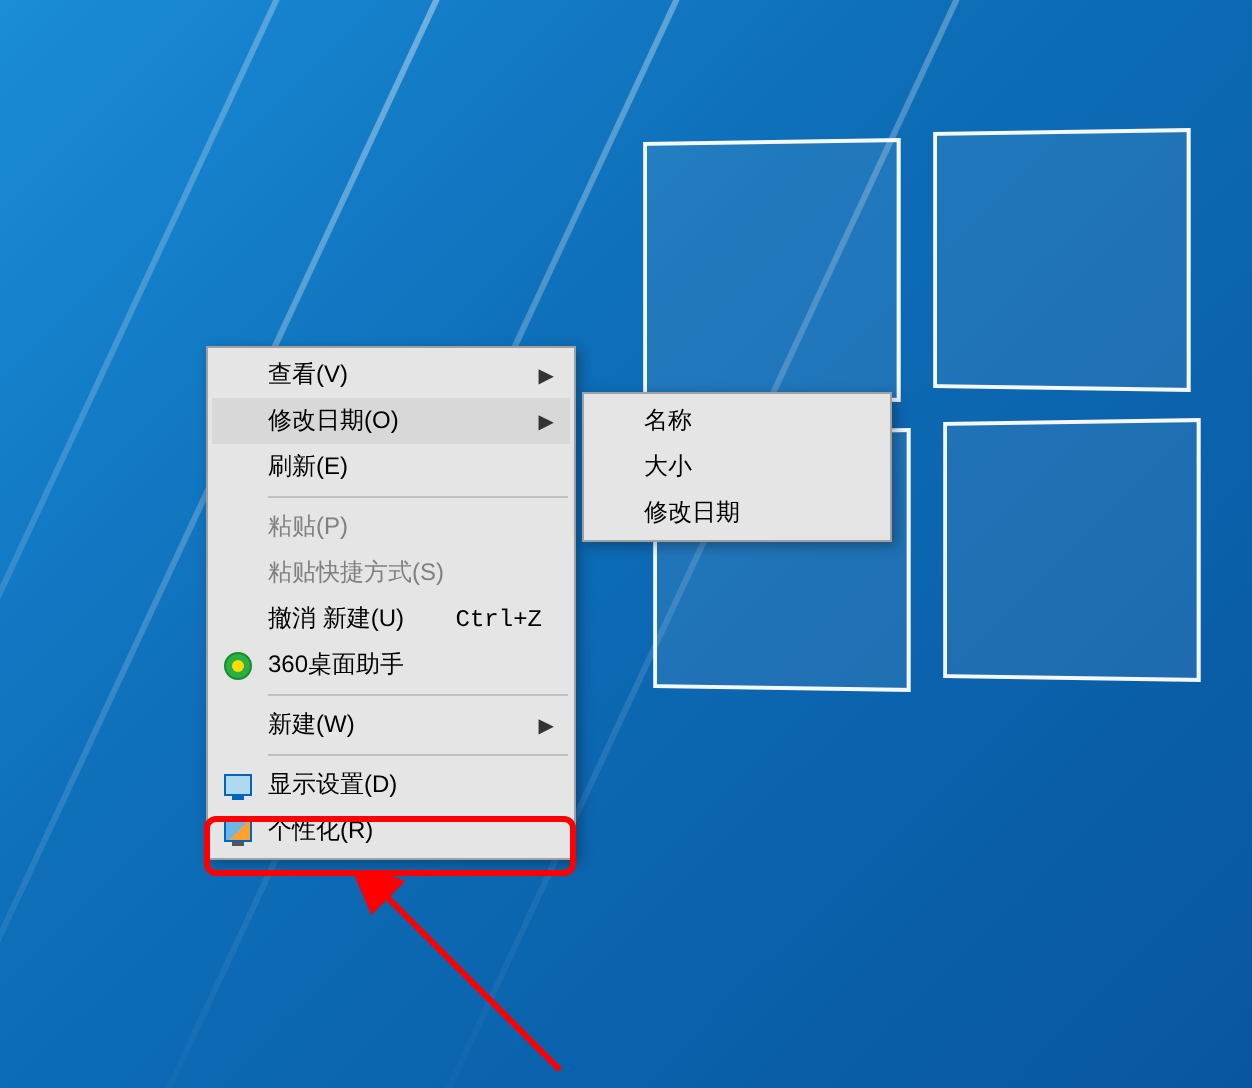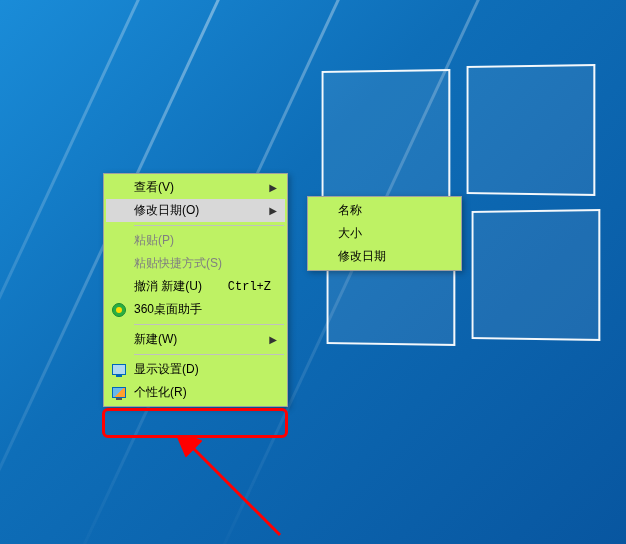--- a/index.html
+++ b/index.html
@@ -39,35 +39,34 @@
       position: absolute;
       background: rgba(255,255,255,0.08);
       border: 2px solid rgba(255,255,255,0.95);
     }
     .pane-tl { width: 130px; height: 130px; top: 0; left: 0; transform: perspective(600px) rotateY(-8deg); }
     .pane-tr { width: 130px; height: 130px; top: -5px; left: 145px; transform: perspective(600px) rotateY(-8deg); }
     .pane-bl { width: 130px; height: 130px; top: 145px; left: 5px; transform: perspective(600px) rotateY(-8deg); }
     .pane-br { width: 130px; height: 130px; top: 140px; left: 150px; transform: perspective(600px) rotateY(-8deg); }
     .context-menu {
       position: absolute;
-      background: #bef264;
+      background: #e5e5e5;
       border: 1px solid #a0a0a0;
       box-shadow: 2px 2px 6px rgba(0,0,0,0.3);
       padding: 2px;
       min-width: 185px;
     }
     .main-menu {
       top: 173px;
       left: 103px;
     }
     .sub-menu {
       top: 196px;
       left: 291px;
       min-width: 155px;
-      margin-left: 16px;
     }
     .menu-item {
       display: flex;
       align-items: center;
       height: 23px;
       padding: 0 20px 0 28px;
       position: relative;
       cursor: default;
       color: #000;
     }
@@ -186,20 +185,23 @@
 
 <div class="context-menu main-menu">
   <div class="menu-item">
     <span>查看(V)</span>
     <span class="arrow">▶</span>
   </div>
   <div class="menu-item highlighted">
     <span>修改日期(O)</span>
     <span class="arrow">▶</span>
   </div>
+  <div class="menu-item">
+    <span>刷新(E)</span>
+  </div>
   <div class="separator"></div>
   <div class="menu-item disabled">
     <span>粘贴(P)</span>
   </div>
   <div class="menu-item disabled">
     <span>粘贴快捷方式(S)</span>
   </div>
   <div class="menu-item">
     <span>撤消 新建(U)</span>
     <span class="shortcut">Ctrl+Z</span>

